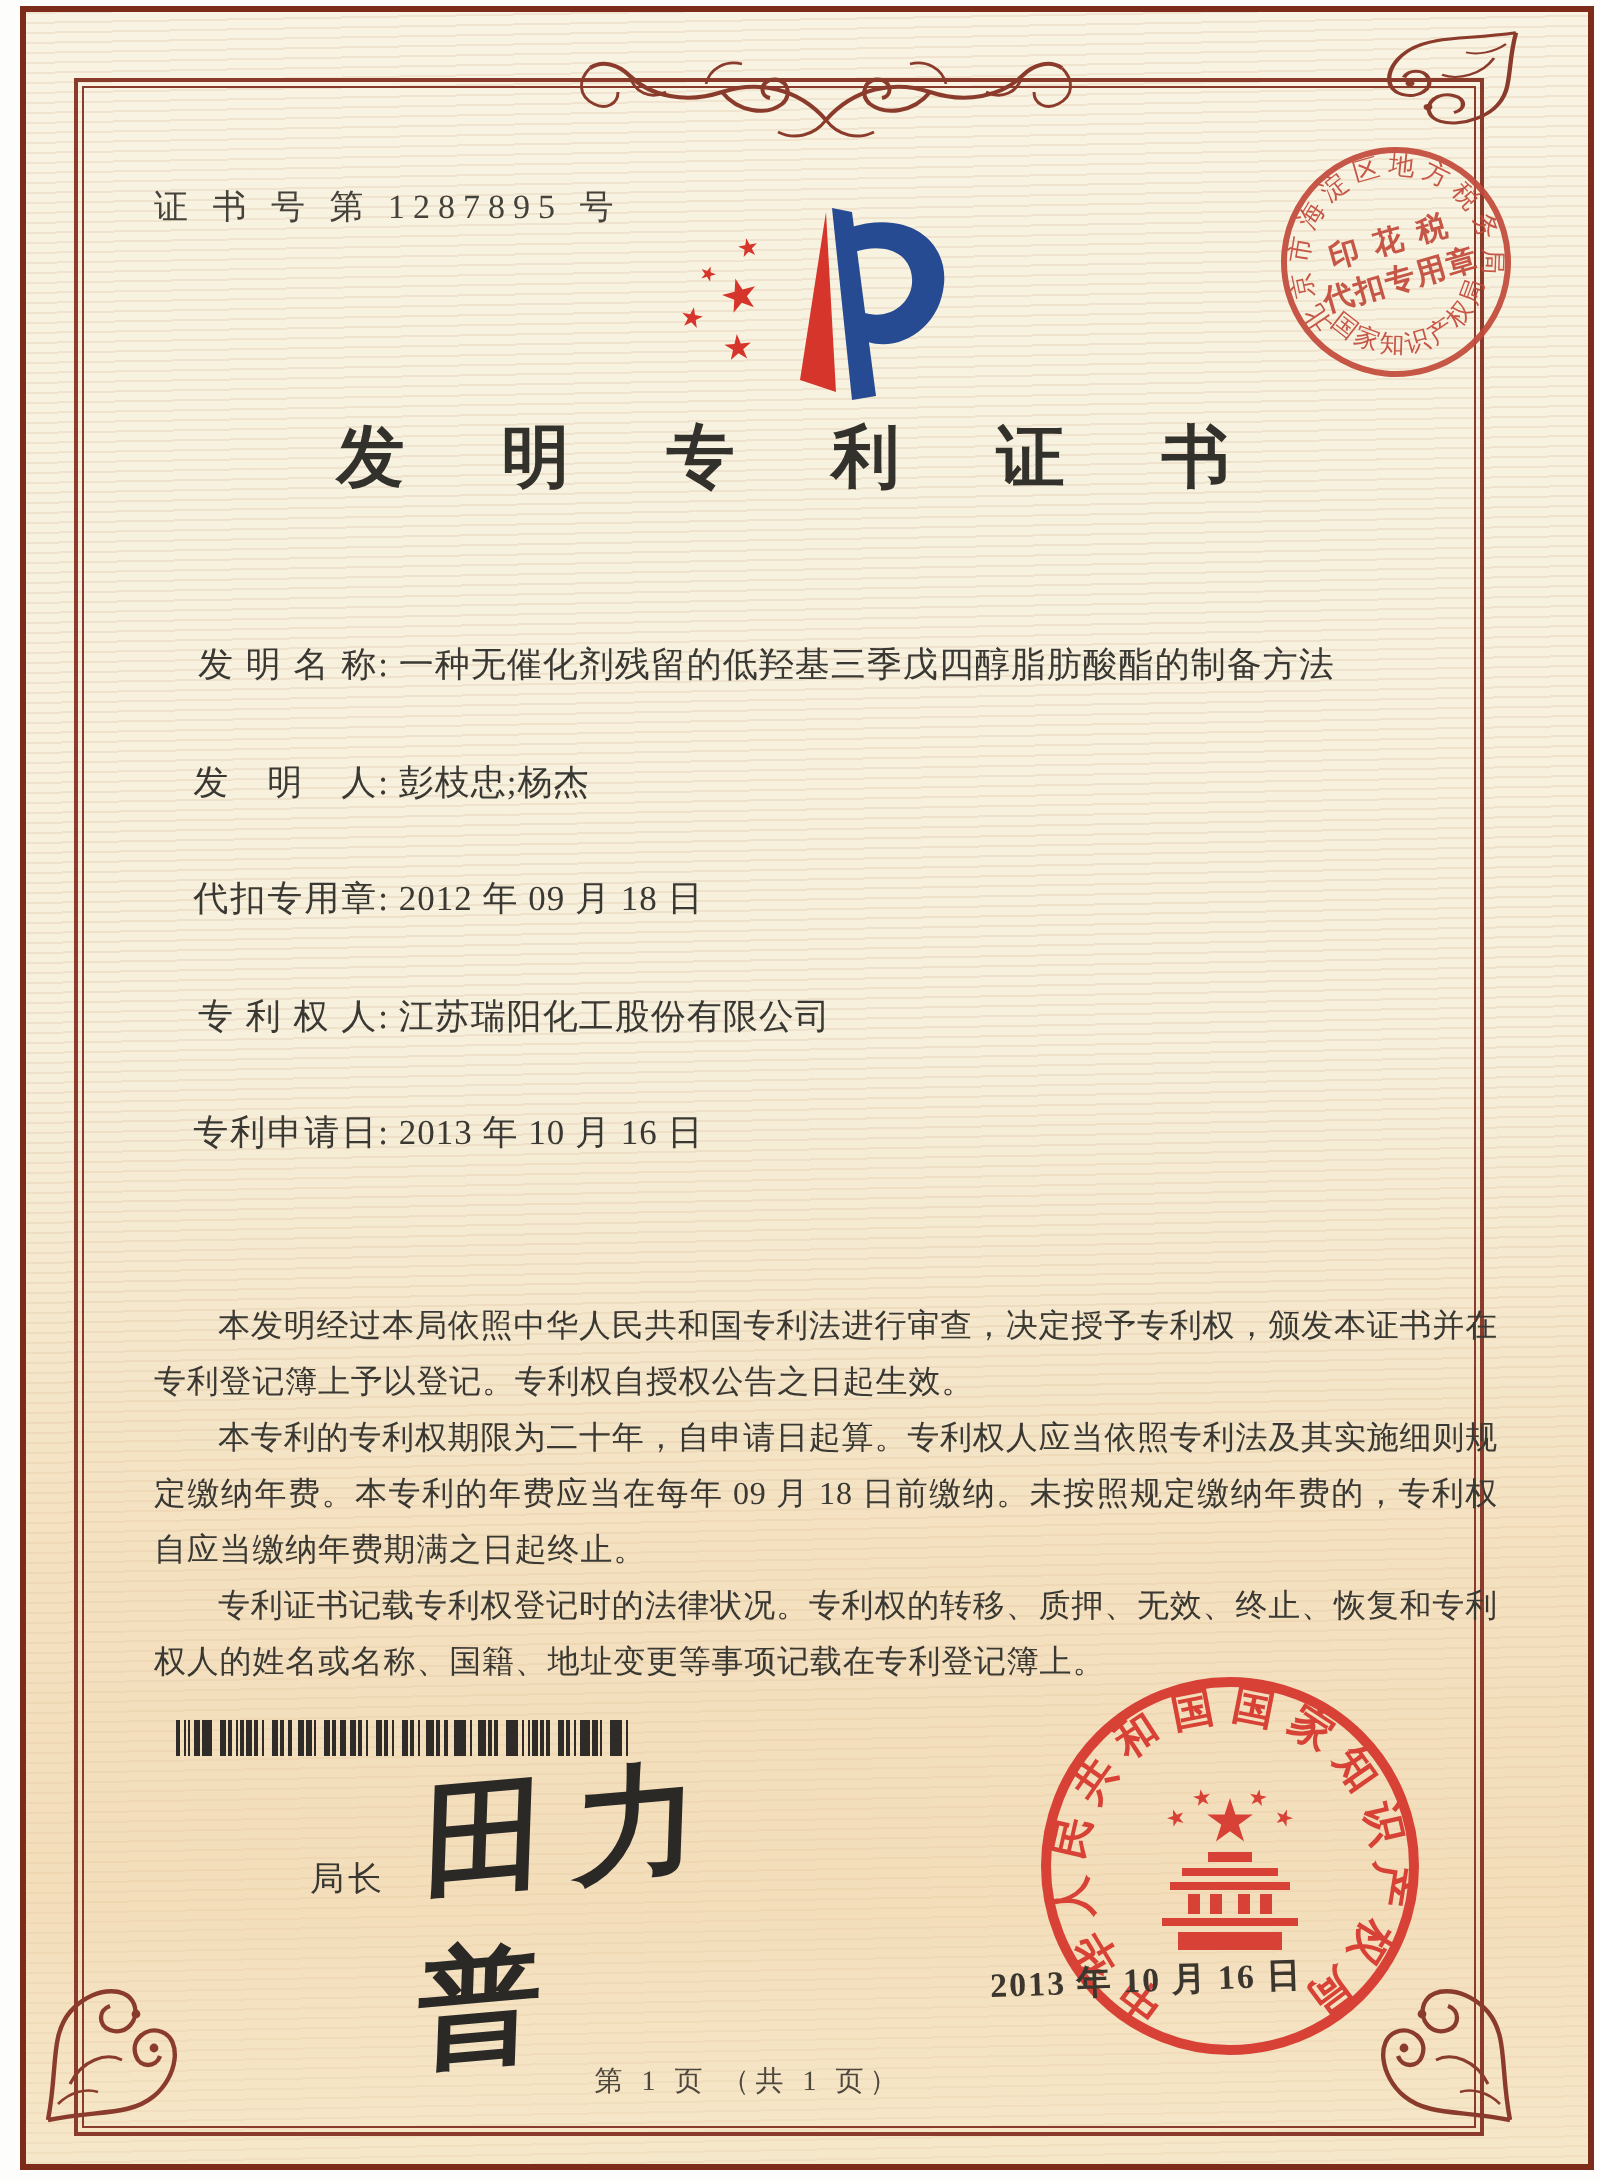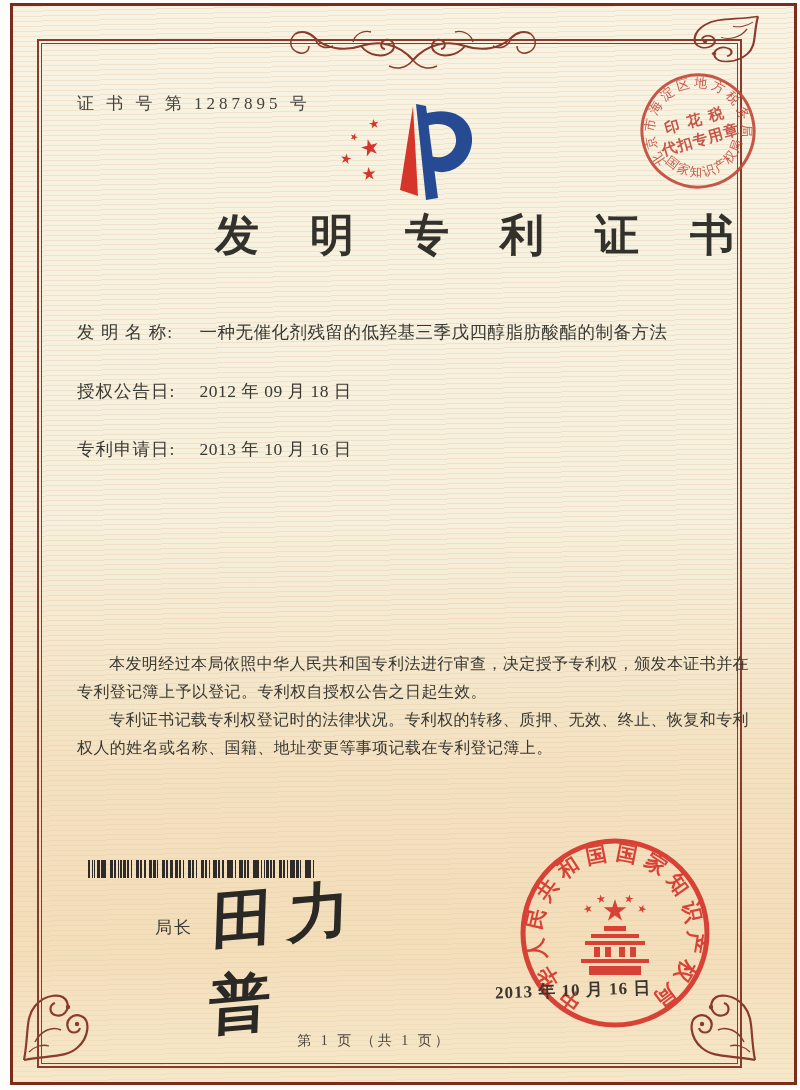--- a/index.html
+++ b/index.html
@@ -11,37 +11,37 @@
     background-image:
       linear-gradient(180deg, rgba(247,242,226,0) 0%, rgba(247,236,210,0) 48%, rgba(240,205,155,0.40) 72%, rgba(242,210,165,0.55) 88%, rgba(246,228,192,0.45) 100%),
       repeating-linear-gradient(179deg, rgba(186,128,84,0.13) 0px, rgba(186,128,84,0.13) 1px, rgba(0,0,0,0) 1px, rgba(0,0,0,0) 5px),
       linear-gradient(180deg,#f8f3e2 0%,#f6efdb 55%,#f5ebd2 100%);
   }
   
   .frame{position:absolute;left:28px;top:37px;right:56px;bottom:18px;border:1px solid #8a3b2b;}
   .frame::before{content:"";position:absolute;inset:-5px;border:2px solid #8a3b2b;}
   .orn{position:absolute;pointer-events:none;}
   .certno{position:absolute;left:64px;top:86px;font-size:17px;letter-spacing:4px;color:#45423c;}
-  .title{position:absolute;left:0;right:40px;top:200px;text-align:right;font-size:44px;font-weight:bold;
+  .title{position:absolute;left:0;right:24px;top:200px;text-align:center;font-size:34px;font-weight:bold;
          letter-spacing:20px;color:#33312c;text-indent:20px;}
   .logo{position:absolute;left:320px;top:98px;}
   .fields{position:absolute;left:64px;top:314px;width:670px;font-size:17.5px;color:#3a3833;}
   .frow{margin-bottom:34.5px;white-space:nowrap;}
-  .flabel{display:inline-block;min-width:118px;letter-spacing:1px;}
+  .flabel{display:inline-block;min-width:118px;letter-spacing:1px;text-align:right;}
   .fvalue{letter-spacing:0.5px;margin-top:12px;}
   .bodytext{position:absolute;left:64px;top:644px;width:672px;font-size:16px;line-height:28px;
             color:#3a3833;text-align:justify;letter-spacing:0.4px;}
   .para{margin:0;text-indent:2em;}
   .barcode{position:absolute;left:75px;top:854px;width:226px;height:18px;
     background-image:
       repeating-linear-gradient(90deg,#2e2b28 0 2px,transparent 2px 4px,#2e2b28 4px 5px,transparent 5px 9px,#2e2b28 9px 12px,transparent 12px 13px),
       repeating-linear-gradient(90deg,transparent 0 6px,#2e2b28 6px 7px,transparent 7px 15px,#2e2b28 15px 17px);
   }
   .sigblock{position:absolute;left:142px;top:870px;width:280px;height:120px;color:#2e2c28;}
-  .siglabel{position:absolute;left:0;top:40px;font-size:17px;letter-spacing:2px;color:#3a3833;}
+  .siglabel{position:absolute;left:0;top:52px;font-size:17px;letter-spacing:2px;color:#3a3833;}
   .signame{position:absolute;left:55px;top:-6px;font-size:62px;font-weight:600;letter-spacing:14px;
            font-family:"DejaVu Sans",sans-serif;transform:rotate(-5deg) skewX(-7deg);color:#2b2926;}
   .sealwrap{position:absolute;left:497px;top:822px;}
   .issuedate{position:absolute;left:482px;top:972px;width:200px;font-size:17px;letter-spacing:1px;
              color:#3c372e;transform:rotate(-2deg);font-weight:bold;}
   .stampwrap{position:absolute;left:610px;top:50px;}
   .footer{position:absolute;left:0;right:76px;top:1026px;text-align:center;font-size:14px;
           letter-spacing:3px;color:#4c463c;margin-left:18px;}
 </style>
 </head>
@@ -132,31 +132,40 @@
     </svg>
 
     <div class="title">发 明 专 利 证 书</div>
 
     <div class="fields">
       <div class="frow">
         <span class="flabel">发 明 名 称:</span>
         <span class="fvalue">一种无催化剂残留的低羟基三季戊四醇脂肪酸酯的制备方法</span>
       </div>
       <div class="frow">
-        <span class="flabel">授权公告日:</span>
+        <span class="flabel">发　明　人:</span>
+        <span class="fvalue">彭枝忠;杨杰</span>
+      </div>
+      <div class="frow">
+        <span class="flabel">代扣专用章:</span>
         <span class="fvalue">2012 年 09 月 18 日</span>
+      </div>
+      <div class="frow">
+        <span class="flabel">专 利 权 人:</span>
+        <span class="fvalue">江苏瑞阳化工股份有限公司</span>
       </div>
       <div class="frow">
         <span class="flabel">专利申请日:</span>
         <span class="fvalue">2013 年 10 月 16 日</span>
       </div>
     </div>
 
     <div class="bodytext">
       <p class="para">本发明经过本局依照中华人民共和国专利法进行审查，决定授予专利权，颁发本证书并在专利登记簿上予以登记。专利权自授权公告之日起生效。</p>
+      <p class="para">本专利的专利权期限为二十年，自申请日起算。专利权人应当依照专利法及其实施细则规定缴纳年费。本专利的年费应当在每年 09 月 18 日前缴纳。未按照规定缴纳年费的，专利权自应当缴纳年费期满之日起终止。</p>
       <p class="para">专利证书记载专利权登记时的法律状况。专利权的转移、质押、无效、终止、恢复和专利权人的姓名或名称、国籍、地址变更等事项记载在专利登记簿上。</p>
     </div>
 
     <div class="barcode"></div>
 
     <div class="sigblock">
       <span class="siglabel">局长</span>
       <span class="signame">田力普</span>
     </div>
 

